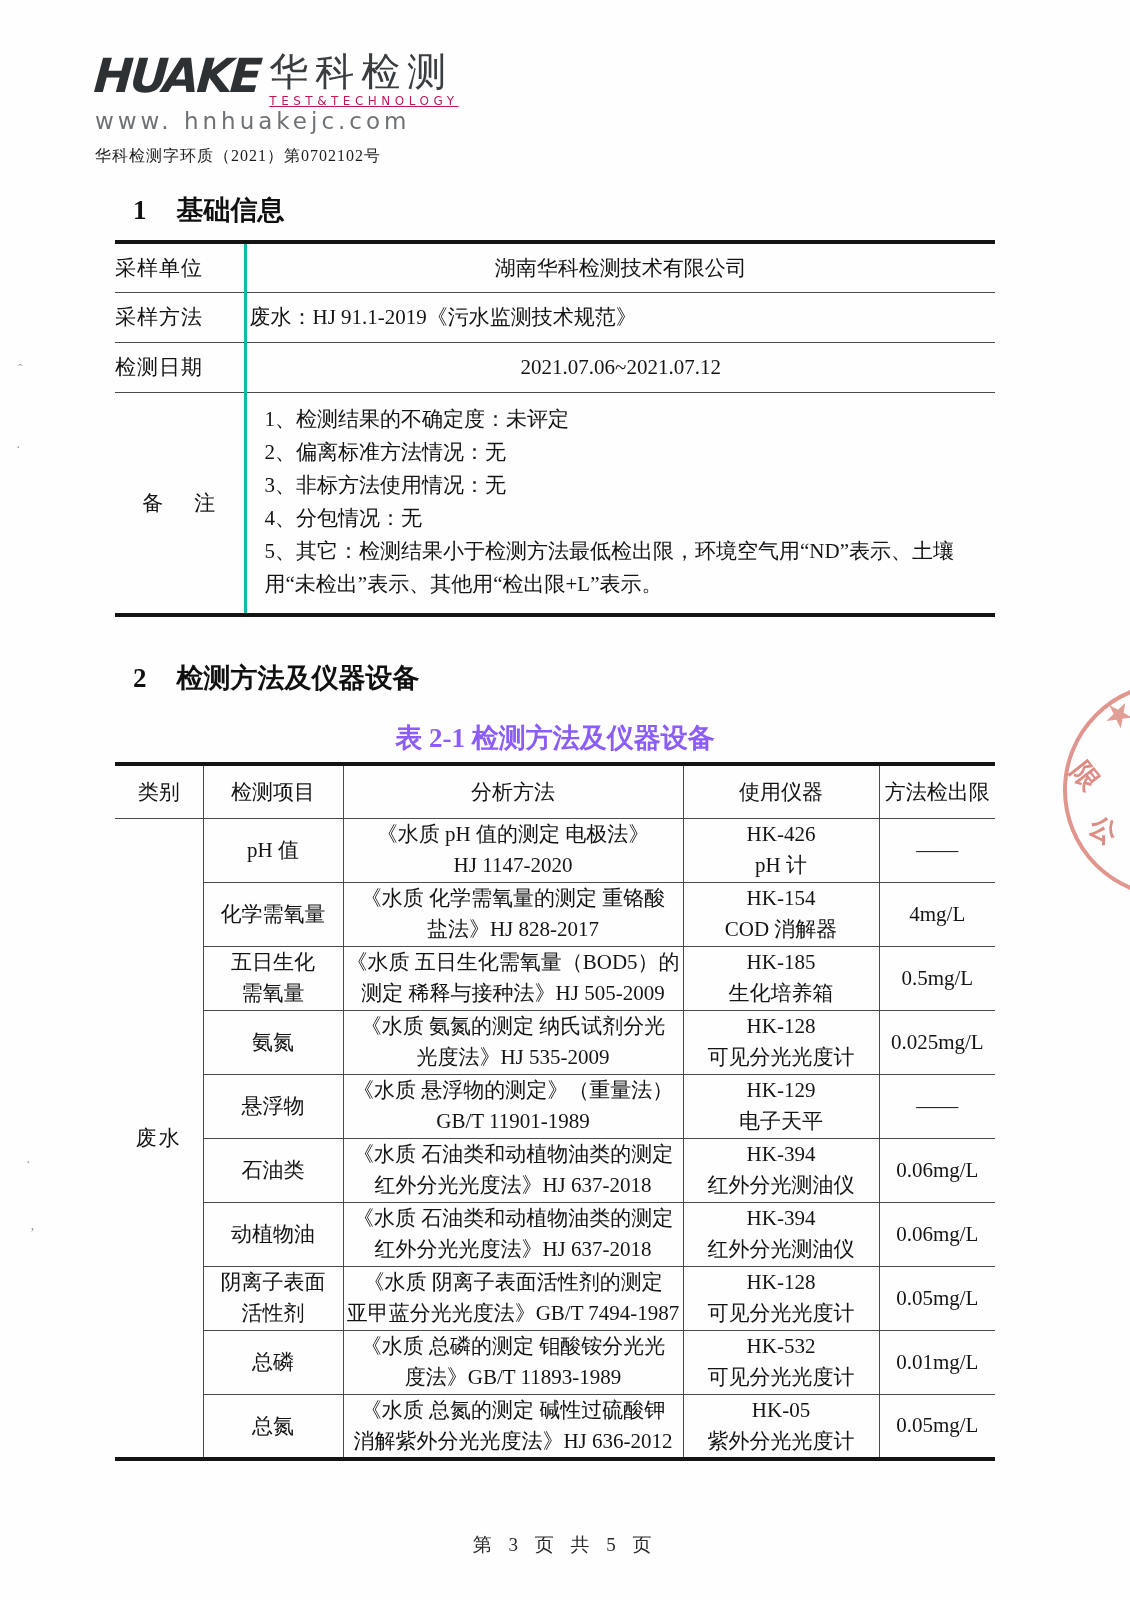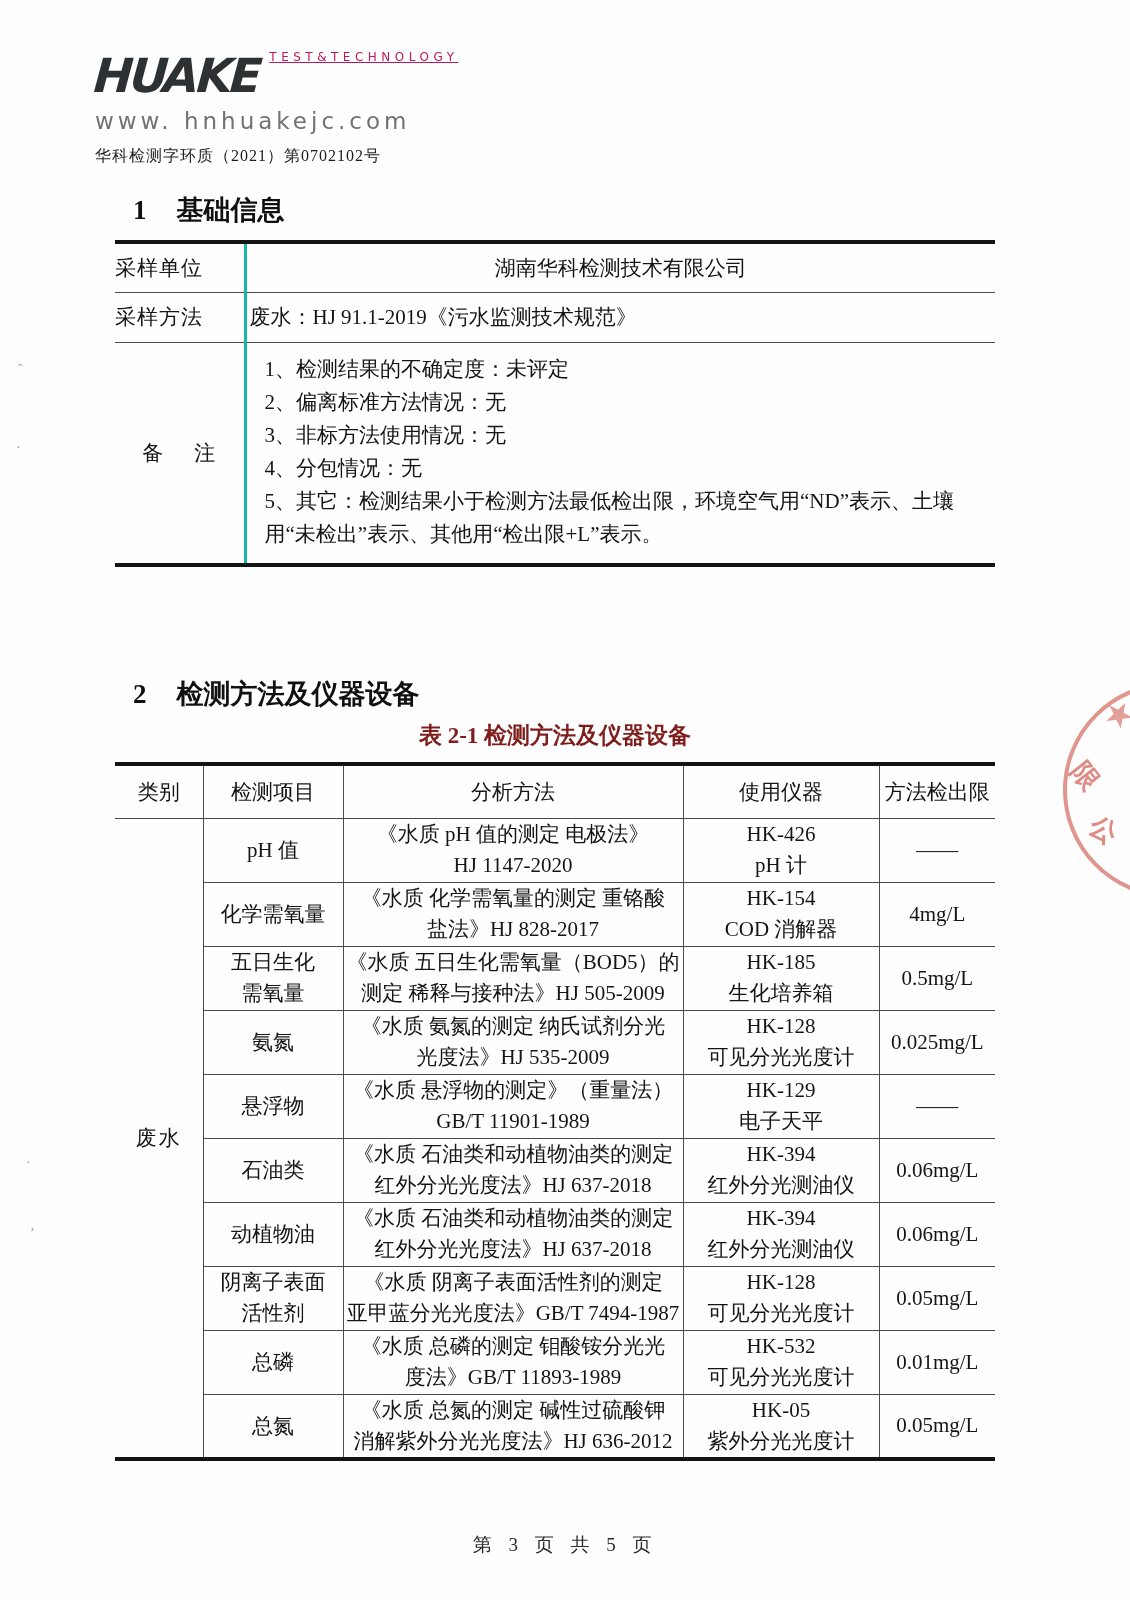--- a/index.html
+++ b/index.html
@@ -15,21 +15,21 @@
   .logo-cn { font-size:39px; line-height:44px; letter-spacing:7px; color:#3a3d40; font-weight:500; }
   .logo-sub { font-family:"DejaVu Sans","Liberation Sans",sans-serif; font-size:12px; letter-spacing:4.5px;
               color:#be185d; margin-top:0;text-decoration:underline; }
   .website { position:absolute; left:95px; top:108px; font-family:"DejaVu Sans","Liberation Sans",sans-serif;
              font-size:23px; letter-spacing:4px; color:#6f7275; }
   .doc-number { position:absolute; left:95px; top:146px; font-size:16px; letter-spacing:1px; color:#1d1d1d; }
 
   
   .sec-heading { position:absolute; left:133px; font-size:27px; font-weight:bold; color:#101010; }
   .sec-heading .no { margin-right:30px; }
-  .tbl-title { position:absolute; left:115px; width:880px; text-align:center; font-size:23px; font-weight:bold; color:#7f1d1d; }
+  .tbl-title { position:absolute; left:115px; width:880px; text-align:center; font-size:27px; font-weight:bold; color:#8b5cf6; }
 
   
   table { border-collapse:collapse; table-layout:fixed; }
   .doc-table { position:absolute; left:115px; width:880px; border-top:4px solid #141414; border-bottom:4px solid #141414; }
   .doc-table td, .doc-table th { font-size:21px; font-weight:normal; color:#141414; vertical-align:middle; }
   .doc-table tr { border-bottom:1px solid #4a4a4a; }
   .doc-table tr:last-child { border-bottom:none; }
 
   
   .t1 td.lbl { width:130px; border-right:3px solid #14b8a6; text-align:left; letter-spacing:1px; }
@@ -64,20 +64,21 @@
   .artifact { position:absolute; color:#9a9a9a; font-size:14px; }
 </style>
 </head>
 <body>
 
 <div class="page">
 
   <div class="logo-block">
     <div class="logo-en">HUAKE</div>
     <div class="logo-right">
+      <div class="logo-cn">华科检测</div>
       <div class="logo-sub">TEST&amp;TECHNOLOGY</div>
     </div>
   </div>
   <div class="website">www. hnhuakejc.com</div>
   <div class="doc-number">华科检测字环质（2021）第0702102号</div>
 
   <div class="sec-heading" style="top:192px;">
     <span class="no">1</span><span>基础信息</span>
   </div>
 
@@ -88,39 +89,43 @@
       </colgroup>
     <tbody>
         <tr class="r">
       <td class="lbl">采样单位</td>
       <td class="val">湖南华科检测技术有限公司</td>
     </tr>
     <tr class="r">
       <td class="lbl">采样方法</td>
       <td class="val left">废水：HJ 91.1-2019《污水监测技术规范》</td>
     </tr>
+    <tr class="r">
+      <td class="lbl">检测日期</td>
+      <td class="val">2021.07.06~2021.07.12</td>
+    </tr>
     <tr>
       <td class="lbl">
         <span class="remark-label">
               <span>备</span>
               <span>注</span>
             </span>
       </td>
       <td class="remarks">
         <div class="line">1、检测结果的不确定度：未评定</div>
         <div class="line">2、偏离标准方法情况：无</div>
         <div class="line">3、非标方法使用情况：无</div>
         <div class="line">4、分包情况：无</div>
         <div class="line">5、其它：检测结果小于检测方法最低检出限，环境空气用“ND”表示、土壤用“未检出”表示、其他用“检出限+L”表示。</div>
       </td>
     </tr>
   </tbody>
     </table>
 
-  <div class="sec-heading" style="top:676px;">
+  <div class="sec-heading" style="top:660px;">
     <span class="no">2</span><span>检测方法及仪器设备</span>
   </div>
   <div class="tbl-title" style="top:720px;">表 2-1 检测方法及仪器设备</div>
 
   <table class="doc-table t2" style="top:762px;">
     <colgroup>
         <col style="width:88px">
         <col style="width:140px">
         <col style="width:340px">
         <col style="width:196px">

